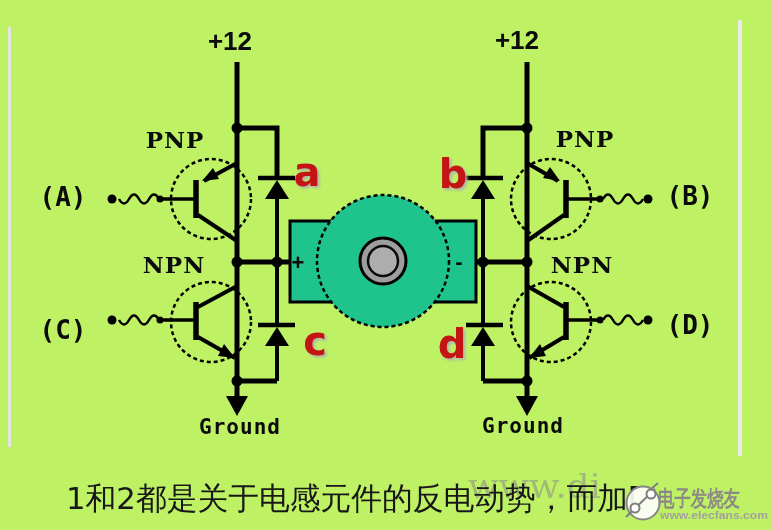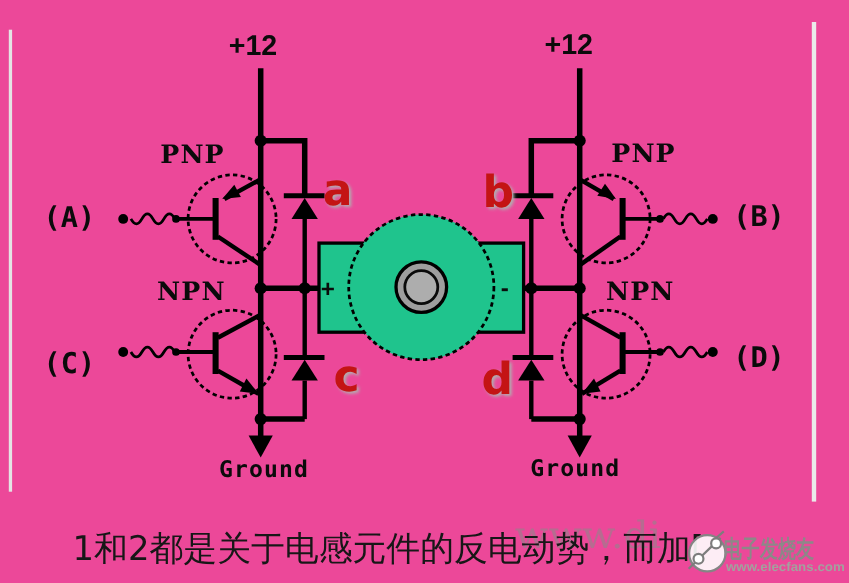--- a/index.html
+++ b/index.html
@@ -1,17 +1,17 @@
 <!DOCTYPE html>
 <html><head>
 <meta charset="utf-8">
 <style>
   html,body { margin:0; padding:0; background:#ffffff; }
   .stage {
-    position:relative; width:772px; height:530px; background:#ec4899;
+    position:relative; width:772px; height:530px; background:#bef264;
     font-family:"DejaVu Sans", sans-serif; overflow:hidden;
   }
   svg text { user-select:none; }
   .supply   { font:bold 26px "Liberation Sans", sans-serif; fill:#0b0b0b; }
   .tlabel   { font:bold 23px "DejaVu Serif", serif; fill:#0b0b0b; letter-spacing:1px; }
   .iolabel  { font:600 26px "DejaVu Sans Mono", monospace; fill:#0b0b0b; }
   .gndlabel { font:bold 21px "DejaVu Sans Mono", monospace; fill:#0b0b0b; letter-spacing:1px; }
   .nodeletter { font:bold 40px "DejaVu Sans", sans-serif; fill:#c41414;
                 text-shadow:2px 2px 3px #b0b0b0; }
   .polelabel { font:bold 22px "Liberation Sans", sans-serif; fill:#0b0b0b; }

